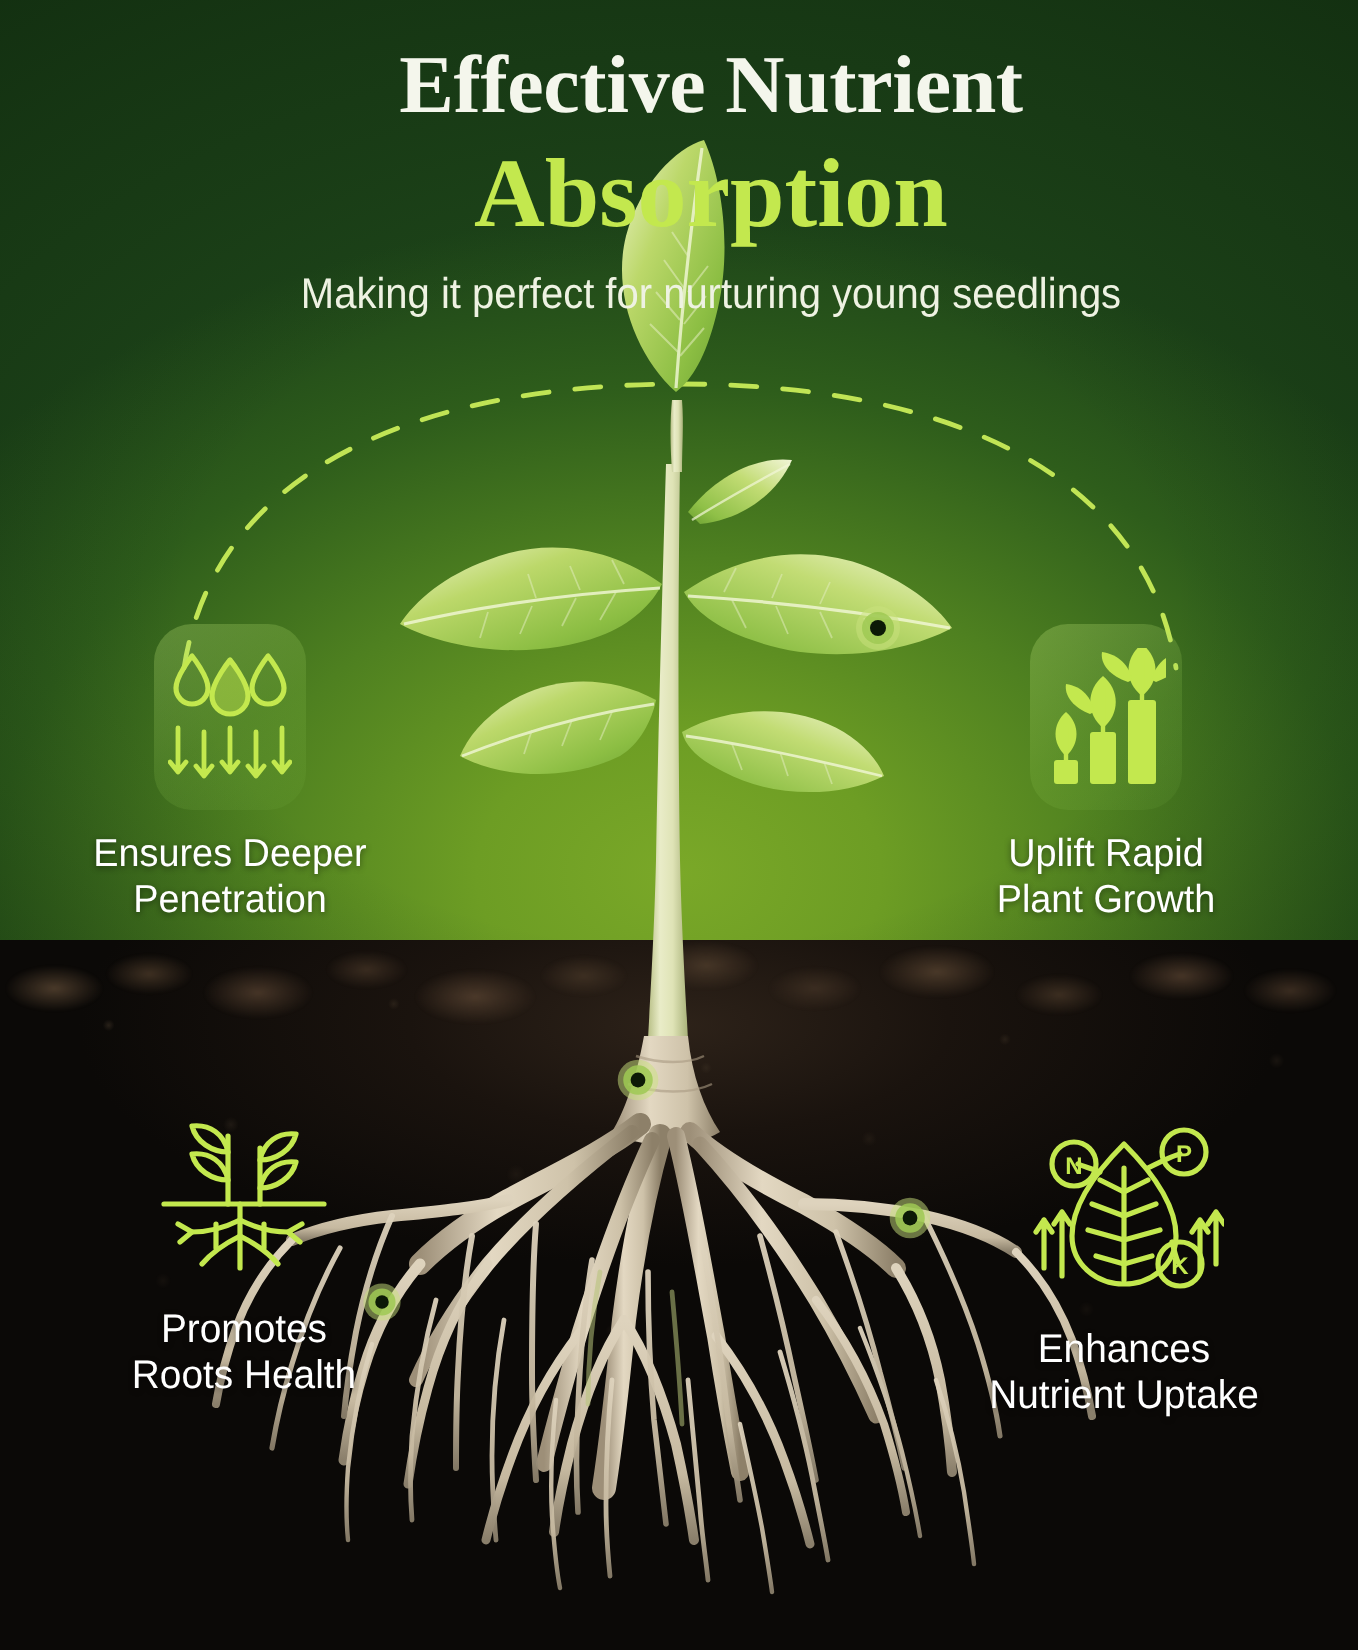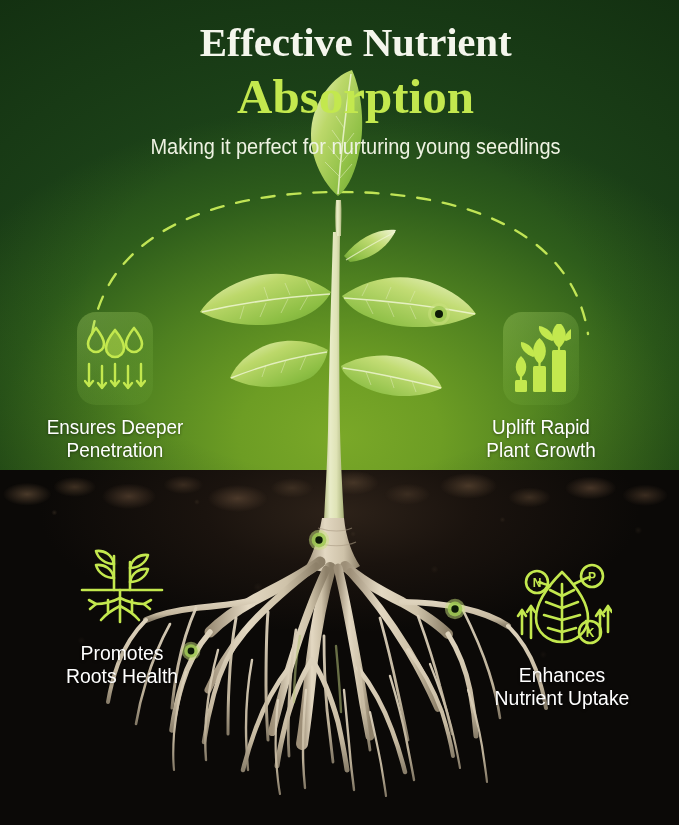--- a/index.html
+++ b/index.html
@@ -98,22 +98,22 @@
     display:flex; align-items:center; justify-content:center;
   }
   .feat-label {
     margin-top:11px; color:#fff; font-size:19.5px; line-height:1.17;
     font-weight:400; text-shadow:0 1px 3px rgba(0,0,0,.45);
     transform:scaleX(.97);
   }
   .feat-label .ln { display:block; white-space:nowrap; }
 
   .f-tl { left:22px;  top:312px; width:186px; }
-  .f-tr { left:448px; top:312px; width:186px; }
-  .f-bl { left:22px;  top:542px; width:200px; }
+  .f-tr { left:460px; top:312px; width:186px; }
+  .f-bl { left:22px;  top:554px; width:200px; }
   .f-br { left:462px; top:562px; width:200px; }
 
   .f-bl .feat-label, .f-br .feat-label { margin-top:14px; font-size:20px; }
 
   
   .dot { position:absolute; z-index:32; }
 </style>
 </head>
 <body>
 

